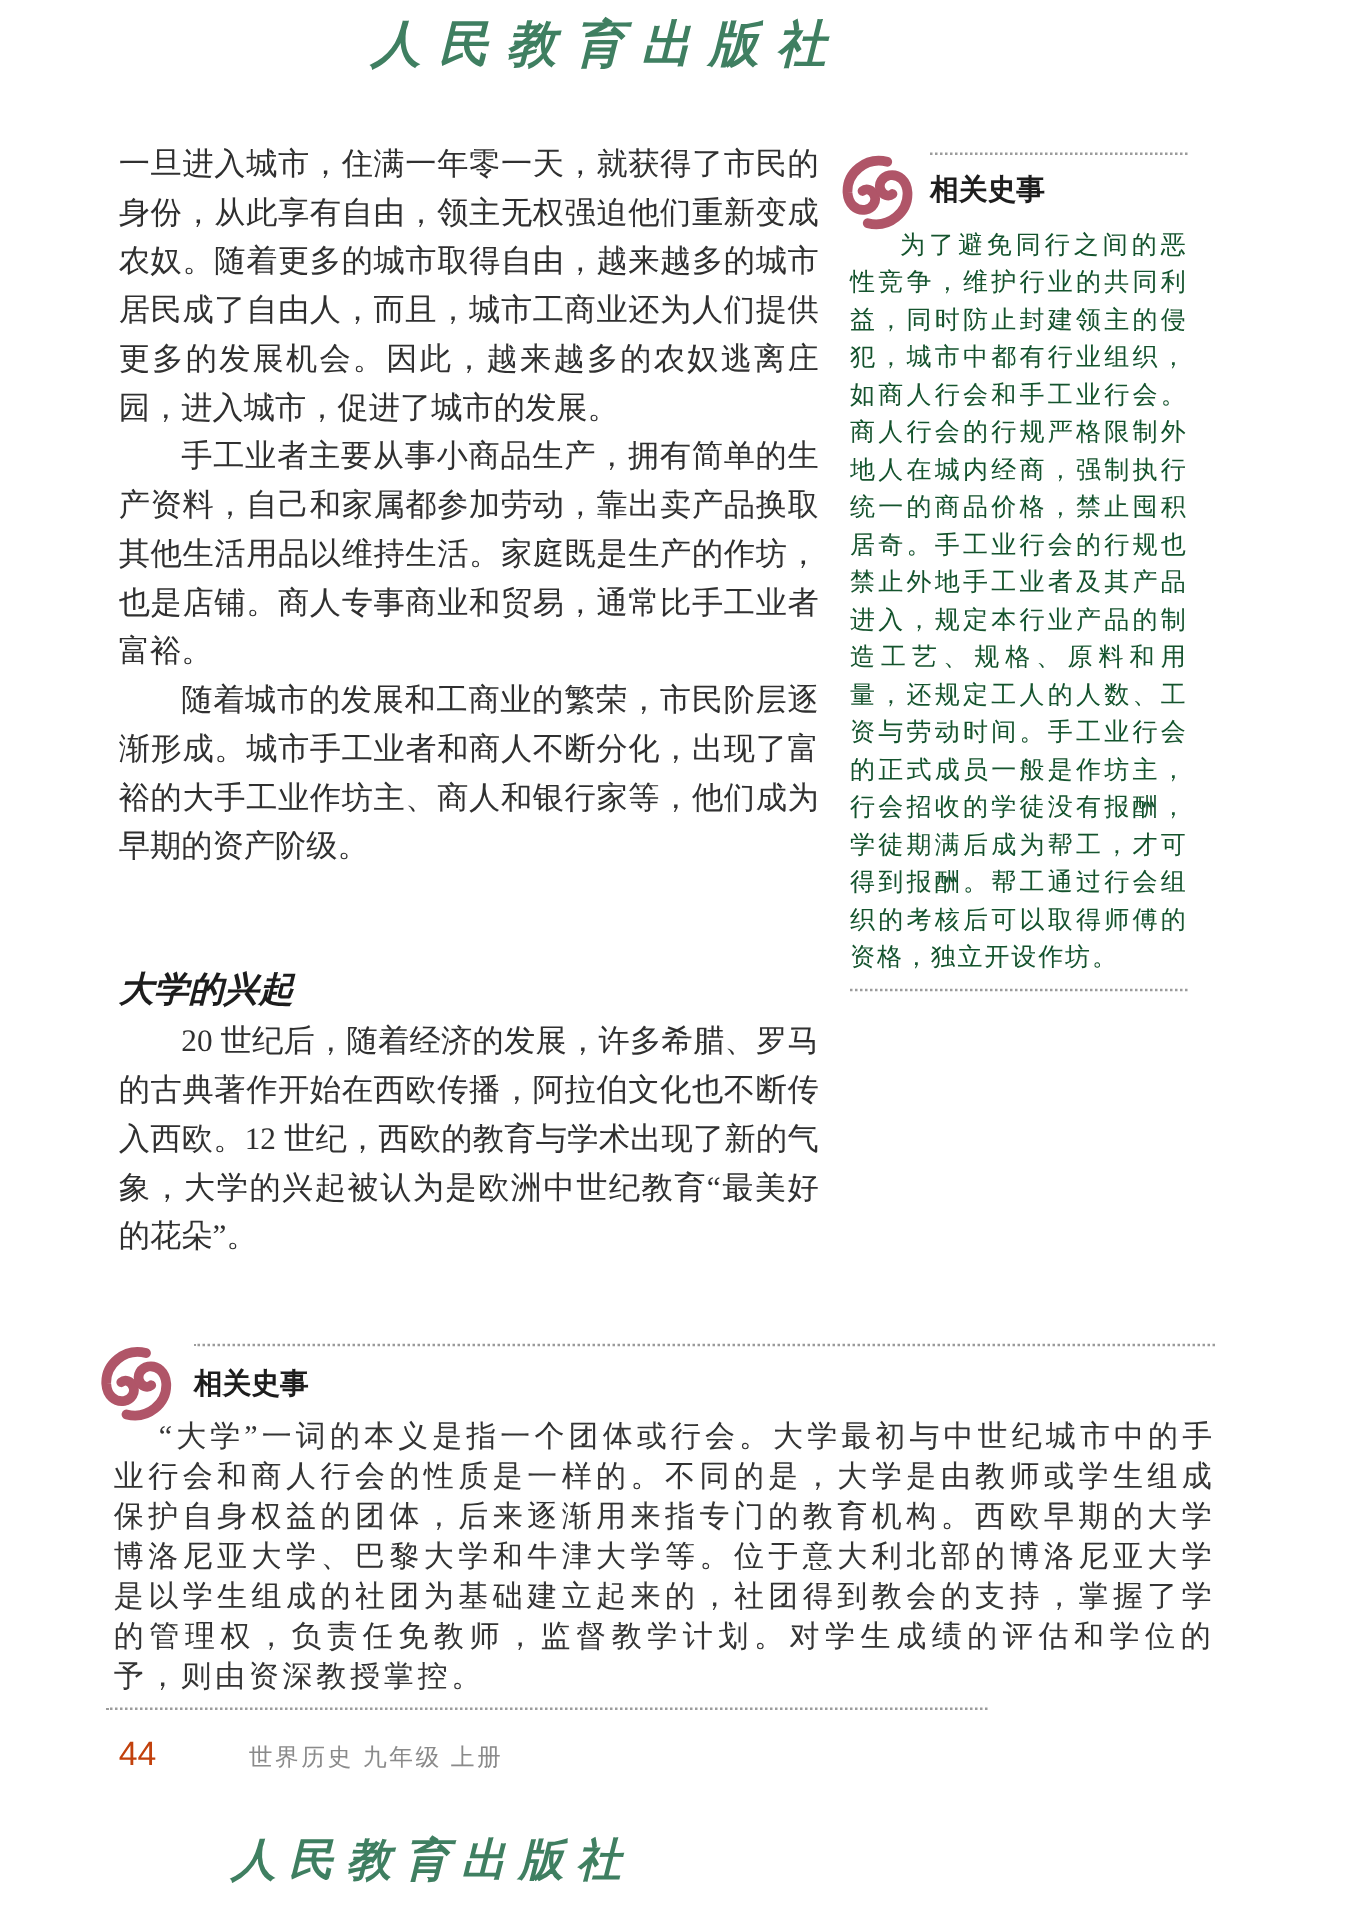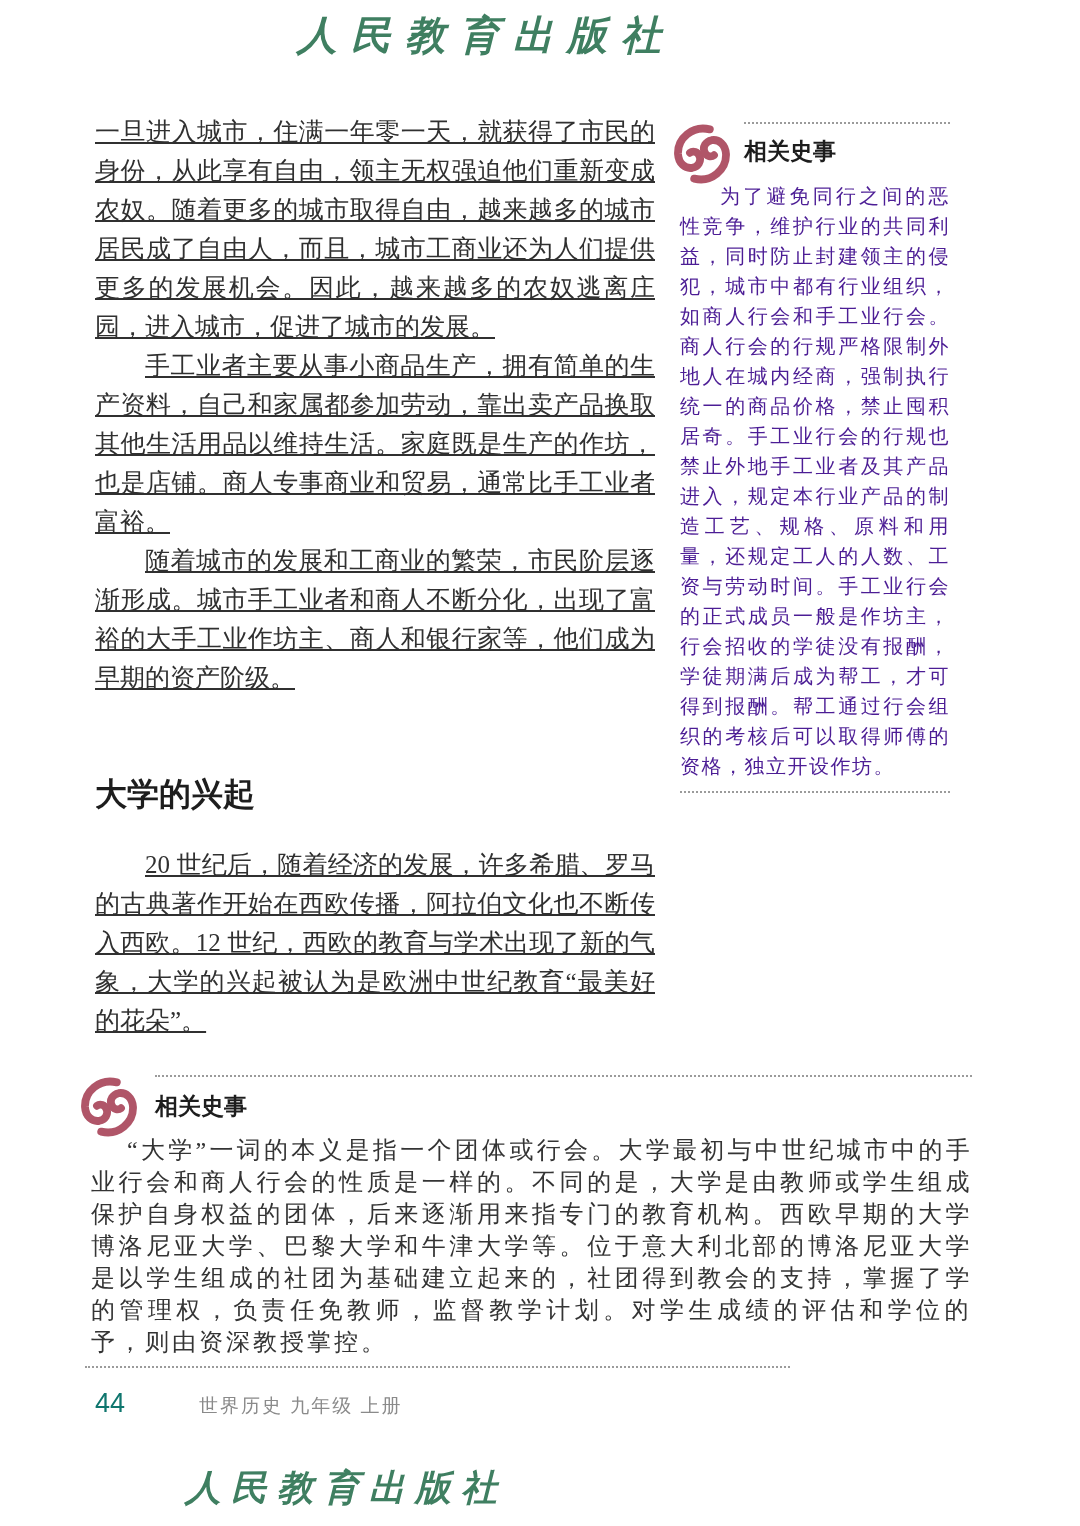--- a/index.html
+++ b/index.html
@@ -22,43 +22,43 @@
   }
   
   .columns{
     position:absolute;top:112px;left:95px;width:855px;
     display:grid;grid-template-columns:560px 270px;gap:25px;
   }
   .main-col{width:560px;}
   .body-para{
     margin:0;font-size:25px;line-height:39px;
     text-align:justify;text-justify:inter-ideograph;
-    text-indent:2em;color:#303030;text-decoration:underline;
+    text-indent:2em;color:#303030;
   }
   .body-para.no-indent{text-indent:0;}
   .section-heading{
-    margin:76px 0 28px 0;
+    margin:76px 0 3px 0;
     font-family:"Liberation Sans","DejaVu Sans",sans-serif;
-    font-weight:bold;font-size:32px;color:#1d1d1d;
+    font-weight:bold;font-size:28px;color:#1d1d1d;font-style:italic;
   }
   
   .sidebar{position:relative;width:270px;}
   .dotline{border-top:2px dotted #9b9b9b;height:0;}
   .sidebar .dotline.top{margin-left:64px;margin-top:10px;}
   .sidebar .dotline.bottom{margin-top:10px;}
   .box-icon{position:absolute;left:-8px;top:12px;width:60px;height:60px;}
   .sidebar .box-title{
     margin:12px 0 0 64px;
     font-family:"Liberation Sans","DejaVu Sans",sans-serif;
     font-weight:bold;font-size:23px;color:#1d1d1d;
   }
   .sidebar-body{
     margin:14px 0 0 0;
     font-size:20px;line-height:30px;letter-spacing:1.5px;
-    text-align:justify;text-indent:2em;color:#4c1d95;
+    text-align:justify;text-indent:2em;color:#14532d;
   }
   
   .bottom-box{position:absolute;top:1075px;left:85px;width:915px;}
   .bottom-box .dotline.top{margin-left:70px;}
   .bottom-box .box-icon{left:-6px;top:2px;}
   .bottom-box .box-title{
     margin:14px 0 0 70px;
     font-family:"Liberation Sans","DejaVu Sans",sans-serif;
     font-weight:bold;font-size:23px;color:#1d1d1d;
   }
@@ -68,21 +68,21 @@
     text-align:justify;text-indent:1.5em;color:#343434;
   }
   .bottom-box .dotline.bottom{margin-top:8px;width:705px;}
   
   .footer{
     position:absolute;top:1388px;left:95px;
     display:flex;align-items:baseline;gap:30px;
   }
   .page-number{
     font-family:"Liberation Sans","DejaVu Sans",sans-serif;
-    font-size:27px;color:#0f766e;
+    font-size:27px;color:#c2410c;
   }
   .book-title{
     font-family:"Liberation Sans","DejaVu Sans",sans-serif;
     font-size:19px;color:#8a8a8a;letter-spacing:2px;margin-left:44px;
   }
   .bottom-row{position:absolute;top:1460px;left:0;right:0;height:60px;}
   .logo-callig.bottom-logo{
     position:absolute;top:4px;left:0;right:280px;
     font-size:36px;letter-spacing:10px;
   }

